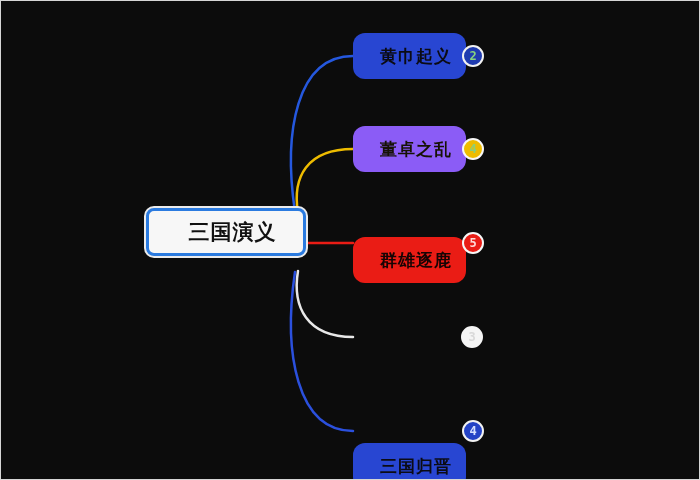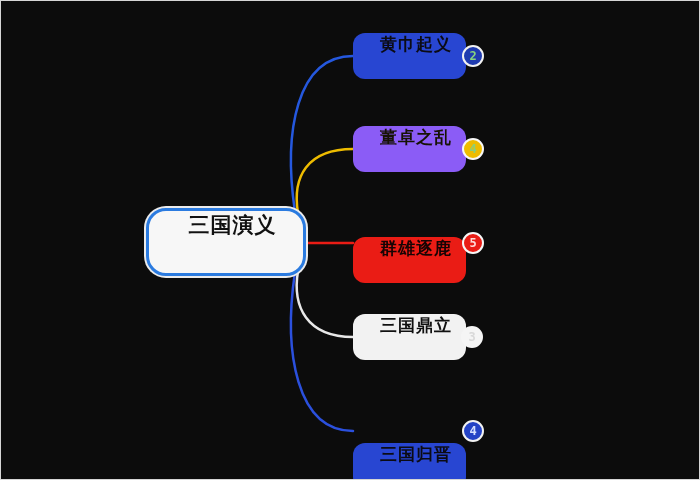--- a/index.html
+++ b/index.html
@@ -4,26 +4,26 @@
 <style>
   html,body{margin:0;padding:0;background:#2a2a2a;}
   .stage{
     position:relative;width:698px;height:478px;margin:0;
     background:#0c0c0c;border:1px solid #d6d6d6;overflow:hidden;
     font-family:"Liberation Sans","DejaVu Sans",sans-serif;
   }
   .connectors{position:absolute;left:0;top:0;width:700px;height:480px;}
   .connectors path{fill:none;stroke-linecap:round;}
   .topic{
-    position:absolute;display:flex;align-items:flex-start;justify-content:center;
+    position:absolute;display:flex;align-items:center;justify-content:center;
     font-weight:bold;box-sizing:border-box;cursor:pointer;padding-left:13px;
   }
   .root-topic{
-    left:145px;top:207px;width:160px;height:68px;
-    border-radius:20px;border:3px solid #2b7be0;
+    left:145px;top:207px;width:160px;height:48px;
+    border-radius:8px;border:3px solid #2b7be0;
     box-shadow:0 0 0 2px #ececec;
     font-size:21px;letter-spacing:1px;
   }
   .branch-topic{
     width:113px;height:46px;border-radius:12px;font-size:17px;letter-spacing:1px;
   }
   .b0{left:352px;top:32px;}
   .b1{left:352px;top:125px;}
   .b2{left:352px;top:236px;}
   .b3{left:352px;top:313px;}
@@ -71,23 +71,20 @@
     <span>4</span>
   </div>
 
   <div class="topic branch-topic b2" style="background: rgb(234, 28, 21); color: rgb(23, 4, 4);">
     <span>群雄逐鹿</span>
   </div>
   <div class="badge g2" style="background: rgb(234, 28, 21); border-color: rgb(247, 247, 247); color: rgb(255, 217, 214);">
     <span>5</span>
   </div>
 
-  <div class="topic branch-topic b3" style="background: rgb(242, 242, 242); color: rgb(17, 17, 17);">
-    <span>三国鼎立</span>
-  </div>
   <div class="badge g3" style="background: rgb(245, 245, 245); border-color: rgb(245, 245, 245); color: rgb(217, 217, 217);">
     <span>3</span>
   </div>
 
   <div class="topic branch-topic b4" style="background: rgb(40, 70, 210); color: rgb(11, 11, 20);">
     <span>三国归晋</span>
   </div>
   <div class="badge g4" style="background: rgb(36, 67, 198); border-color: rgb(242, 242, 242); color: rgb(214, 224, 255);">
     <span>4</span>
   </div>

